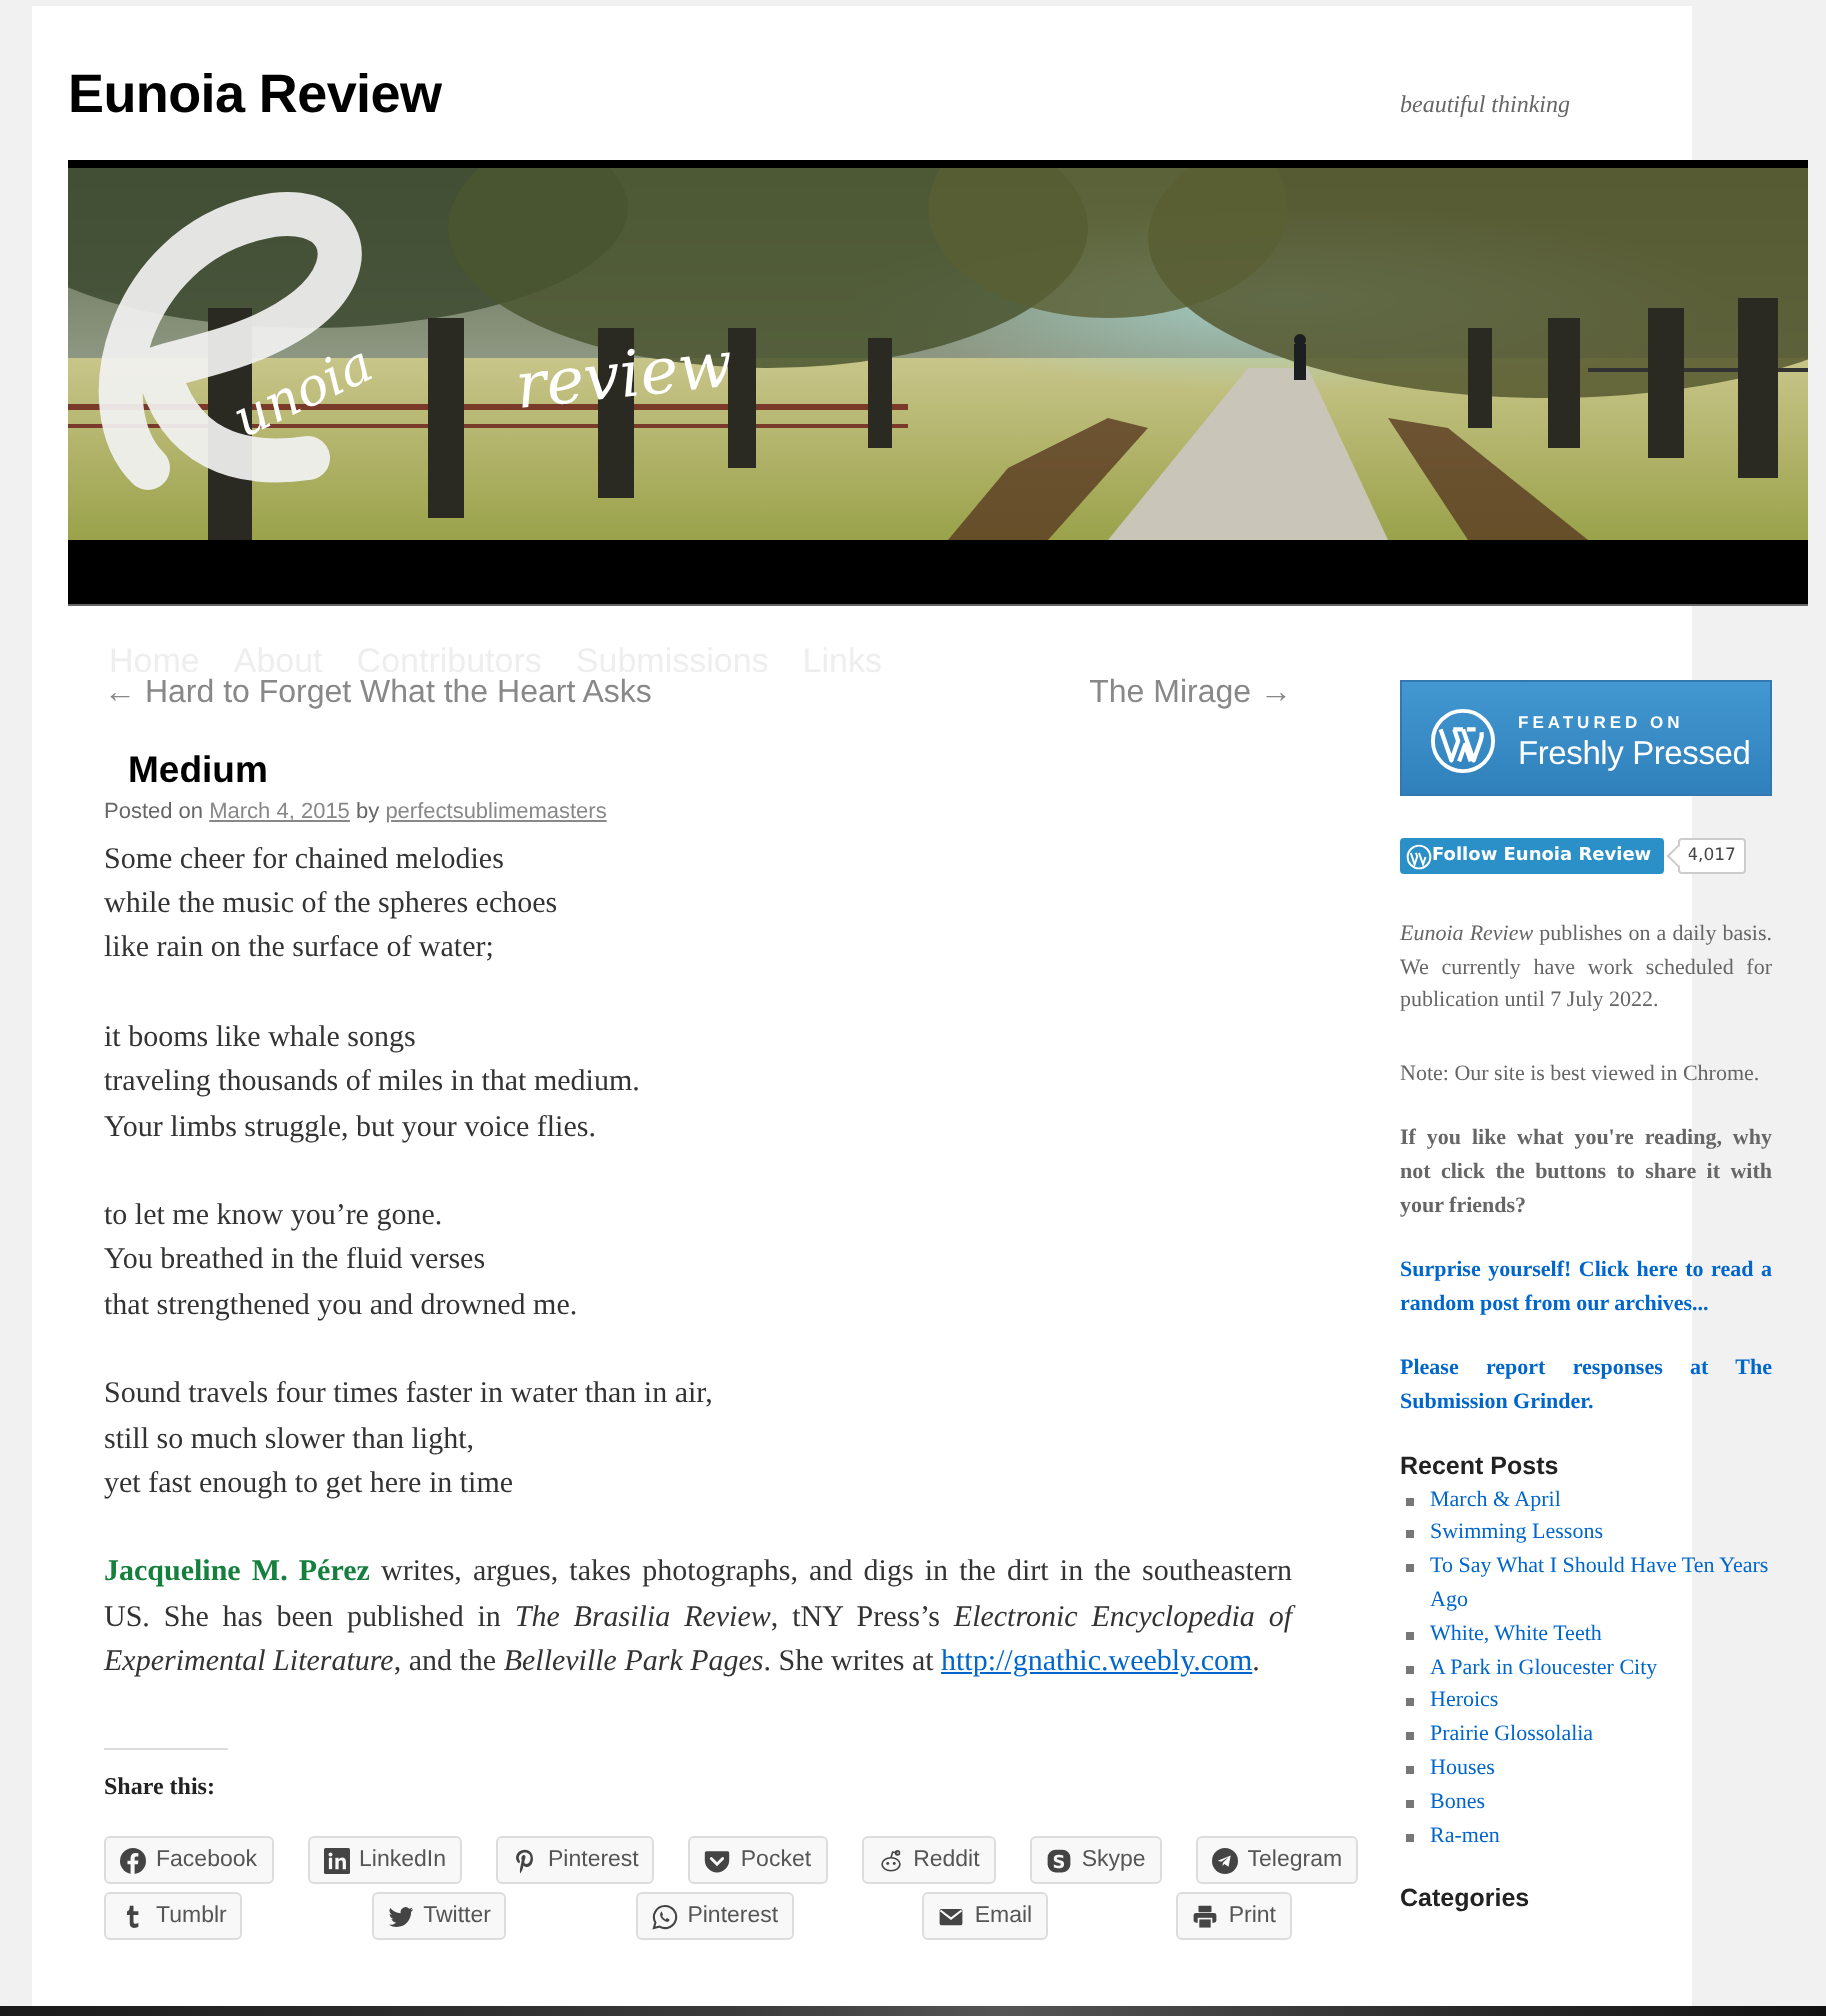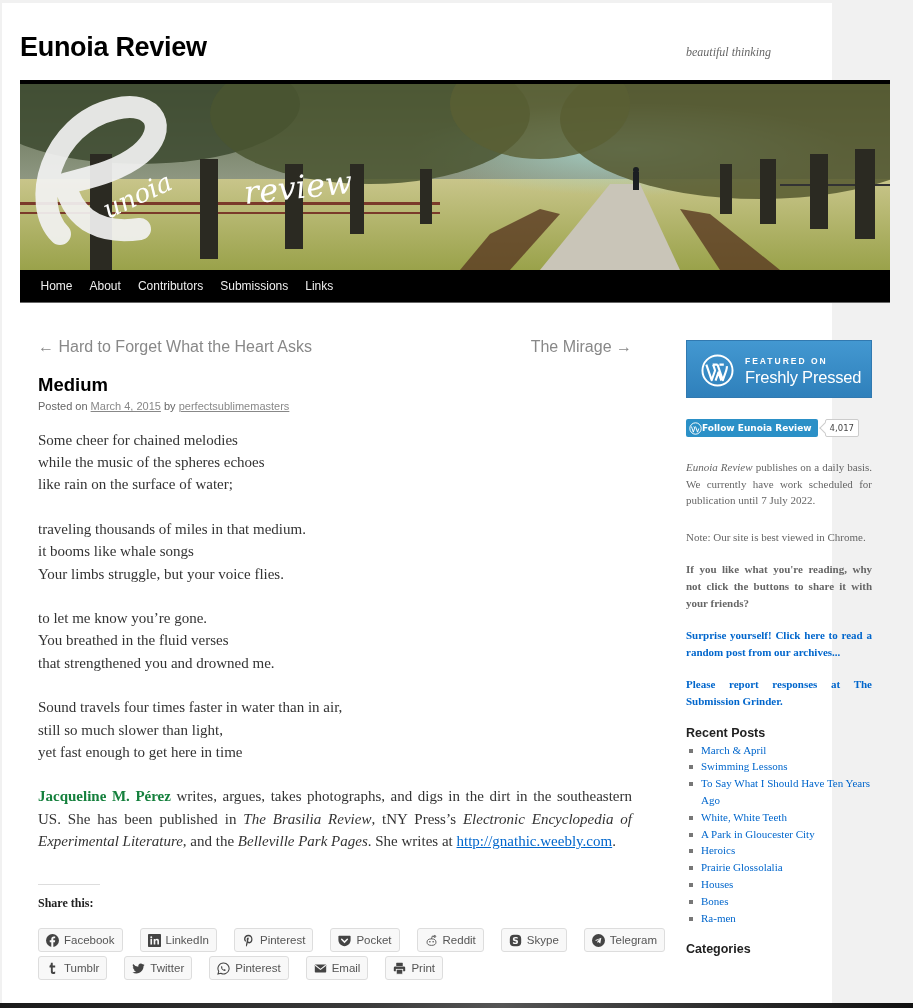--- a/index.html
+++ b/index.html
@@ -1,49 +1,49 @@
 <!DOCTYPE html>
 <html><head>
 <meta charset="utf-8">
 <style>
   * { box-sizing: border-box; margin: 0; padding: 0; }
   html, body { width: 913px; height: 1008px; overflow: hidden; }
   body { background: #f1f1f1; font-family: "Liberation Sans", sans-serif; position: relative; }
-  #wrapper { position: absolute; left: 2px; top: 3px; width: 830px; height: 1005px; background: #fff; }
+  #wrapper { position: absolute; left: 16px; top: 3px; width: 830px; height: 1005px; background: #fff; }
   a { color: inherit; }
 
   
   #site-title { position: absolute; left: 18px; top: 29px; font-family: "Liberation Sans", sans-serif; font-weight: bold; font-size: 27px; color: #000; letter-spacing: -0.3px; text-decoration: none; }
   #site-description { position: absolute; left: 684px; top: 42px; font-family: "Liberation Serif", serif; font-style: italic; font-size: 12px; color: #666; }
 
   #banner { position: absolute; left: 18px; top: 77px; width: 870px; height: 190px; border-top: 4px solid #000; overflow: hidden; background: #4b5a3a; }
   #banner svg { display: block; }
 
   #access { position: absolute; left: 18px; top: 267px; width: 870px; height: 33px; background: #000; border-bottom: 1px solid #666; }
   #access ul { list-style: none; display: flex; padding-left: 12px; }
-  #access li a { display: block; color: #eee; font-size: 12px; line-height: 33px; padding: 0 8.5px; text-decoration: none; }
+  #access li a { display: block; color: #eee; font-size: 17px; line-height: 33px; padding: 0 8.5px; text-decoration: none; margin-top: 44px; }
 
   
   #content { position: absolute; left: 36px; top: 335px; width: 594px; }
   .nav-above { display: flex; justify-content: space-between; font-size: 16px; color: #888; }
   .nav-above a { text-decoration: none; color: #888; }
-  .entry-title { font-size: 18.5px; font-weight: bold; color: #000; margin-top: 18px; }
+  .entry-title { font-size: 18.5px; font-weight: bold; color: #000; margin-top: 18px; margin-left: 12px; }
   .entry-meta { font-size: 11px; color: #666; margin-top: 4px; }
   .entry-meta a { color: #888; text-decoration: underline; }
 
-  .entry-content { font-family: "Liberation Serif", serif; font-size: 15px; line-height: 22.2px; color: #333; margin-top: 17px; }
+  .entry-content { font-family: "Liberation Serif", serif; font-size: 15px; line-height: 22.2px; color: #333; margin-top: 7px; }
   .stanza { margin-bottom: 22.5px; }
   .stanza div { white-space: nowrap; }
   .bio { text-align: justify; font-size: 15px; line-height: 22.2px; margin-top: 0px; }
   .bio b { color: #15803d; }
   .bio a { color: #0066cc; text-decoration: underline; }
 
   .share-divider { width: 62px; border-top: 1px solid #ddd; margin-top: 32px; }
   .share-title { font-family: "Liberation Serif", serif; font-weight: bold; font-size: 12px; color: #222; margin-top: 11px; }
-  .share-row { display: flex; gap: 17px; margin-top: 0; }
+  .share-row { display: flex; gap: 17px; margin-top: 0; justify-content: space-between; }
   .share-row.first { margin-top: 17px; }
   .share-row.second { margin-top: 4px; }
   .share-btn { display: flex; align-items: center; gap: 5px; height: 24px; padding: 0 7px; border: 1px solid #ddd; border-radius: 3px; background: #f8f8f8; font-size: 11.5px; color: #555; white-space: nowrap; }
   .share-btn svg { width: 13px; height: 13px; fill: #444; flex: none; }
 
   
   #sidebar { position: absolute; left: 684px; top: 337px; width: 186px; font-family: "Liberation Serif", serif; }
   .fp-badge { width: 186px; height: 58px; background: #3a8dc7; background: linear-gradient(#4398d1, #2f80bb); border: 1px solid #3179b0; position: relative; color: #fff; padding-left: 12px; }
   .fp-badge .wp { position: absolute; left: 14px; top: 13px; width: 33px; height: 33px; }
   .fp-badge .fp-top { position: absolute; left: 58px; top: 15px; font-family: "Liberation Sans", sans-serif; font-size: 8.5px; font-weight: bold; letter-spacing: 2px; }
@@ -166,22 +166,22 @@
       <a>perfectsublimemasters</a>
     </div>
 
     <div class="entry-content">
       <div class="stanza">
         <div>Some cheer for chained melodies</div>
         <div>while the music of the spheres echoes</div>
         <div>like rain on the surface of water;</div>
       </div>
       <div class="stanza">
+        <div>it booms like whale songs</div>
         <div>traveling thousands of miles in that medium.</div>
-        <div>it booms like whale songs</div>
         <div>Your limbs struggle, but your voice flies.</div>
       </div>
       <div class="stanza">
         <div>to let me know you’re gone.</div>
         <div>You breathed in the fluid verses</div>
         <div>that strengthened you and drowned me.</div>
       </div>
       <div class="stanza">
         <div>Sound travels four times faster in water than in air,</div>
         <div>still so much slower than light,</div>

